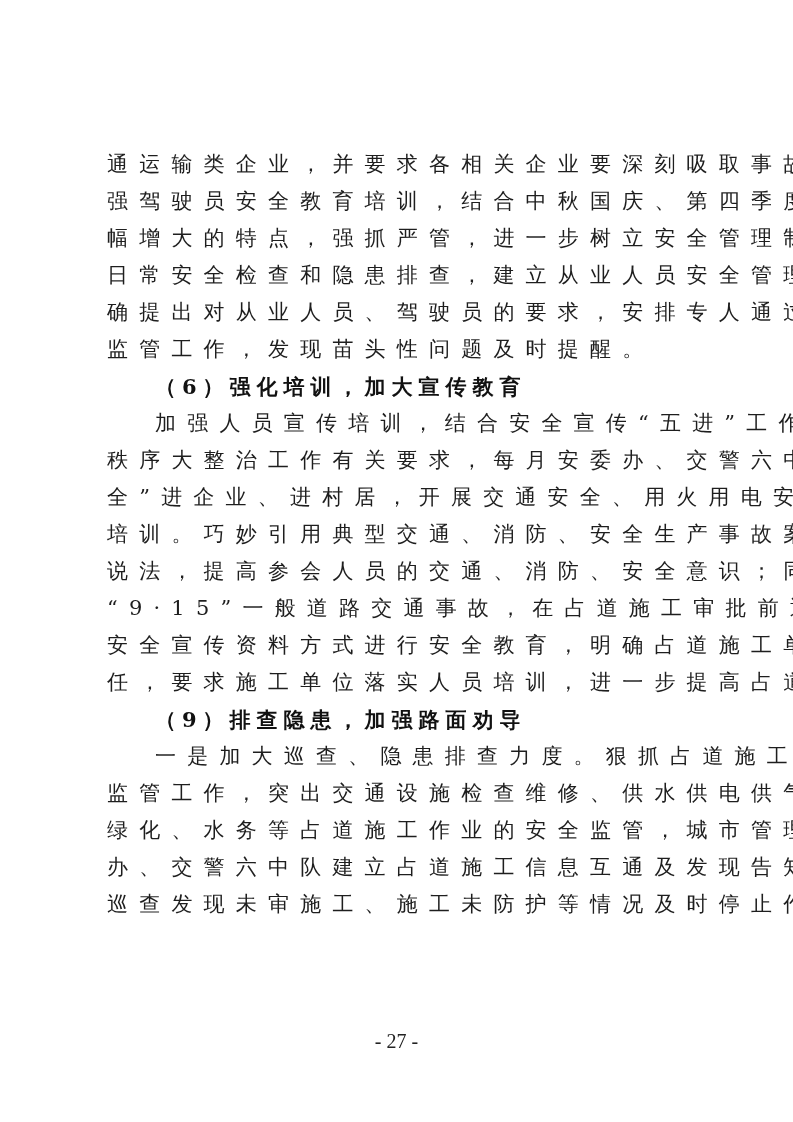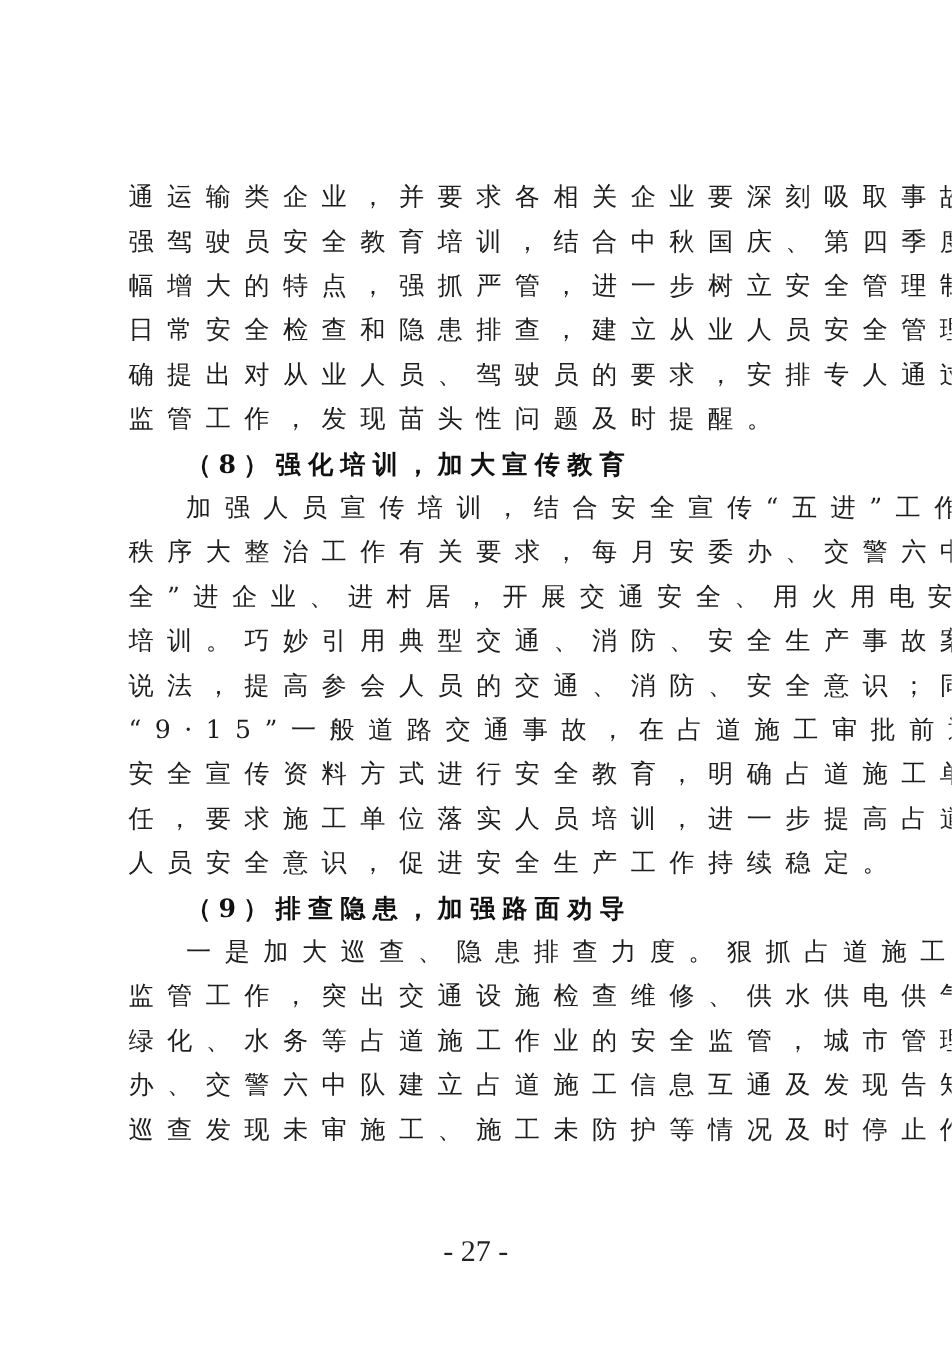--- a/index.html
+++ b/index.html
@@ -44,46 +44,45 @@
       padding-left: 48px;
       letter-spacing: 6px;
       color: #111111;
     }
     .page-number {
       position: absolute;
       top: 1030px;
       left: 0;
       width: 793px;
       text-align: center;
-      font-size: 25px;
+      font-size: 20px;
       font-family: "Liberation Serif", "DejaVu Serif", serif;
       color: #222222;
     }
   </style>
 </head>
 <body>
 
 <div class="page">
   <div class="content">
     <div class="line">通运输类企业，并要求各相关企业要深刻吸取事故教训，加</div>
     <div class="line">强驾驶员安全教育培训，结合中秋国庆、第四季度运输业大</div>
     <div class="line">幅增大的特点，强抓严管，进一步树立安全管理制度，开展</div>
     <div class="line">日常安全检查和隐患排查，建立从业人员安全管理制度，明</div>
     <div class="line">确提出对从业人员、驾驶员的要求，安排专人通过车载终端</div>
     <div class="line">监管工作，发现苗头性问题及时提醒。</div>
-    <div class="line heading">（8）强化培训，加大宣传教育</div>
+    <div class="line heading">（6）强化培训，加大宣传教育</div>
     <div class="line indent">加强人员宣传培训，结合安全宣传“五进”工作和交通</div>
     <div class="line">秩序大整治工作有关要求，每月安委办、交警六中队送“安</div>
     <div class="line">全”进企业、进村居，开展交通安全、用火用电安全等宣传</div>
     <div class="line">培训。巧妙引用典型交通、消防、安全生产事故案例，以案</div>
     <div class="line">说法，提高参会人员的交通、消防、安全意识；同时，结合</div>
     <div class="line">“9·15”一般道路交通事故，在占道施工审批前通过发放</div>
     <div class="line">安全宣传资料方式进行安全教育，明确占道施工单位安全责</div>
     <div class="line">任，要求施工单位落实人员培训，进一步提高占道施工作业</div>
-    <div class="line">人员安全意识，促进安全生产工作持续稳定。</div>
     <div class="line heading">（9）排查隐患，加强路面劝导</div>
     <div class="line indent">一是加大巡查、隐患排查力度。狠抓占道施工作业安全</div>
     <div class="line">监管工作，突出交通设施检查维修、供水供电供气、清污、</div>
     <div class="line">绿化、水务等占道施工作业的安全监管，城市管理办、安委</div>
     <div class="line">办、交警六中队建立占道施工信息互通及发现告知机制，对</div>
     <div class="line">巡查发现未审施工、施工未防护等情况及时停止作业，对存</div>
   </div>
   <div class="page-number">- 27 -</div>
 </div>
 

